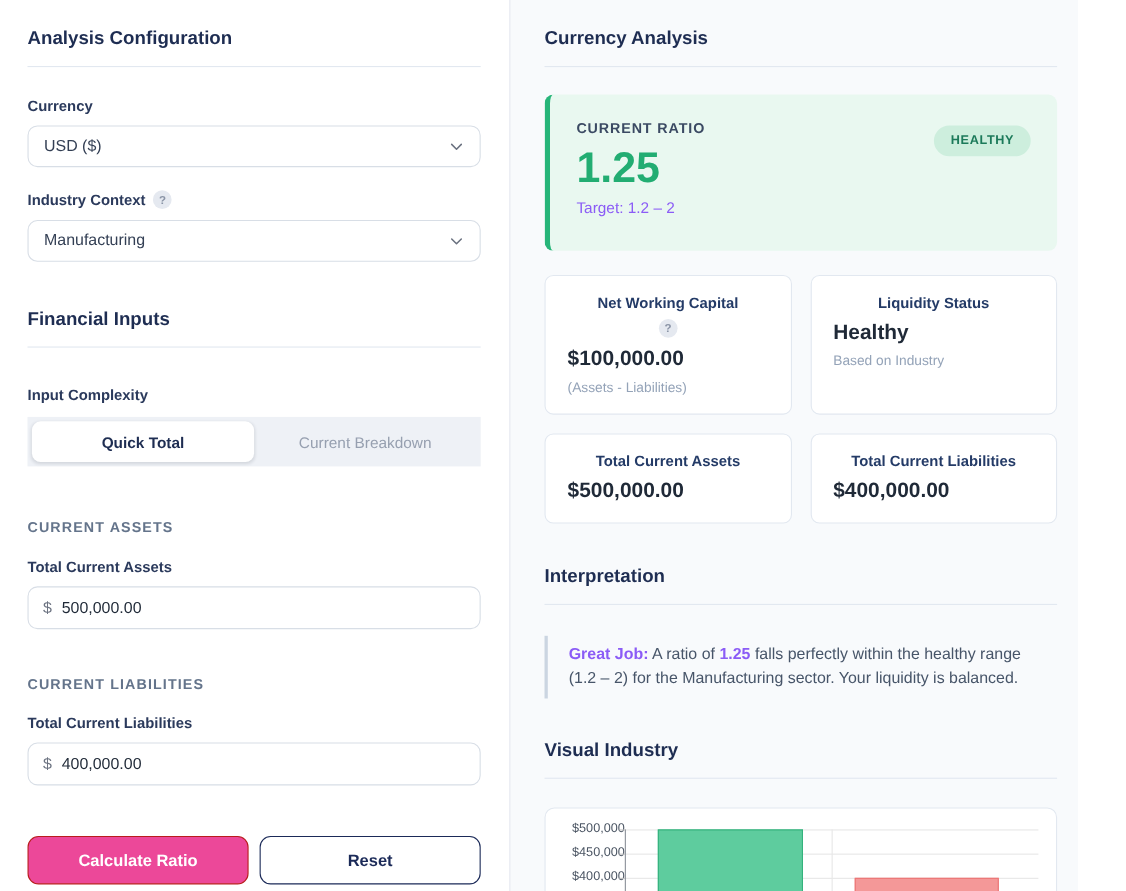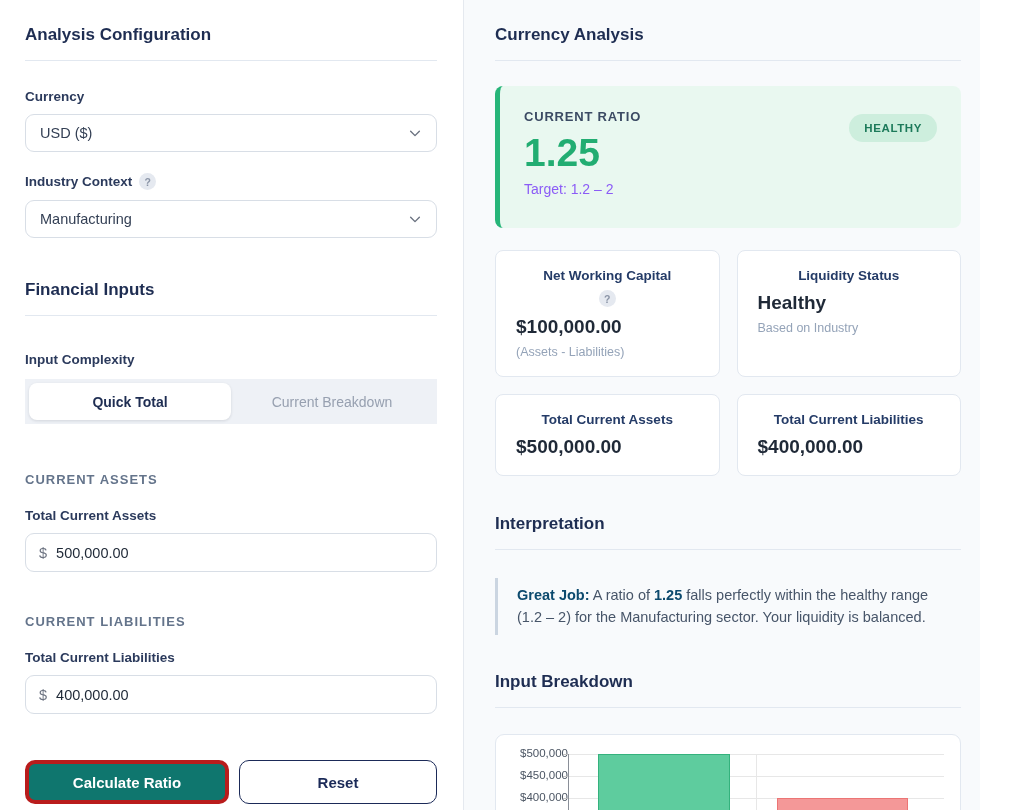--- a/index.html
+++ b/index.html
@@ -27,41 +27,41 @@
   .seg.inactive { color:#97a0b0; font-weight:500; }
   .subsection { margin-top:48px; font-size:13px; font-weight:bold; letter-spacing:1px; color:#64748b; }
   .subsection2 { margin-top:42px; }
   .money-input { margin-top:10px; height:39px; border:1px solid #d8dee6; border-radius:9px; background:#fff;
     display:flex; align-items:center; padding:0 13px; gap:9px; font-size:14.5px; }
   .money-prefix { color:#6b7280; }
   .money-value { color:#1f2937; }
   .btn-row { margin-top:46px; display:flex; gap:10px; }
   .btn { flex:1; height:44px; border-radius:10px; font-size:15px; font-weight:bold;
     display:flex; align-items:center; justify-content:center; cursor:pointer; }
-  .btn-primary { background:#0f766e; color:#fff; border:4px solid #b91c1c; }
+  .btn-primary { background:#ec4899; color:#fff; border:1px solid #b91c1c; }
   .btn-outline { background:#fff; color:#1b2a58; border:1.5px solid #1b2a58; }
 
   
   .right { flex:1; background:#f8fafc; border-left:1px solid #e5e9ef; padding:25px 19px 0 31px; }
   .ratio-card { margin-top:25px; background:#e9f8f0; border-left:5px solid #27b579; border-radius:8px;
     padding:23px 24px; display:flex; justify-content:space-between; align-items:flex-start; min-height:142px; }
   .ratio-label { font-size:13px; font-weight:bold; letter-spacing:.8px; color:#3b4a63; }
   .ratio-value { font-size:39px; font-weight:bold; color:#22ad72; margin:7px 0 6px; }
   .ratio-target { font-size:14px; color:#8b5cf6; }
   .status-badge { background:#cdeedd; color:#1c7a5a; font-size:11.5px; font-weight:bold; letter-spacing:.6px;
     padding:8px 15px; border-radius:999px; margin-top:5px; }
   .metrics { margin-top:22px; display:grid; grid-template-columns:1fr 1fr; gap:17px; }
   .metric-card { background:#fff; border:1px solid #e2e8f0; border-radius:8px; padding:17px 20px; }
   .metric-title { font-size:13.5px; font-weight:bold; color:#243b67; display:flex; align-items:center; gap:7px;flex-direction:column; }
   .metric-value { margin-top:9px; font-size:19px; font-weight:bold; color:#1f2937; }
   .metric-sub { margin-top:7px; font-size:12.5px; color:#94a3b8; }
   .interp-heading { margin-top:38px; }
   .quote { margin-top:28px; border-left:3px solid #cbd5e1; padding:6px 6px 6px 19px;
     font-size:14.5px; color:#475569; line-height:1.55; max-width:515px; }
-  .quote b { color:#0c4a6e; }
+  .quote b { color:#8b5cf6; }
   .vb-heading { margin-top:37px; }
   .chart-card { margin-top:26px; background:#fff; border:1px solid #e2e8f0; border-radius:9px;
     padding:19px 16px 0 12px; height:200px; }
   .chart { display:flex; }
   .y-labels { position:relative; width:60px; height:160px; }
   .y-labels span { position:absolute; right:0; font-size:11.5px; color:#4b5563; }
   .y-labels span:nth-child(1){top:-7px;} .y-labels span:nth-child(2){top:15px;}
   .y-labels span:nth-child(3){top:37px;} .y-labels span:nth-child(4){top:59px;}
   .plot { position:relative; flex:1; height:160px; }
   .gridline { position:absolute; left:0; right:0; height:1px; background:#e7e7e7; }
@@ -171,21 +171,21 @@
           </div>
         <div class="metric-value">$400,000.00</div>
       </div>
     </div>
 
     <div class="panel-title interp-heading">Interpretation</div>
     <div class="quote">
       <b>Great Job:</b><span> A ratio of </span><b>1.25</b><span> falls perfectly within the healthy range (1.2 – 2) for the Manufacturing sector. Your liquidity is balanced.</span>
     </div>
 
-    <div class="panel-title vb-heading">Input Breakdown</div>
+    <div class="panel-title vb-heading">Visual Industry</div>
 
     <div class="chart-card">
       <div class="chart">
         <div class="y-labels">
           <span>$500,000</span>
           <span>$450,000</span>
           <span>$400,000</span>
           <span>$350,000</span>
         </div>
         <div class="plot">

